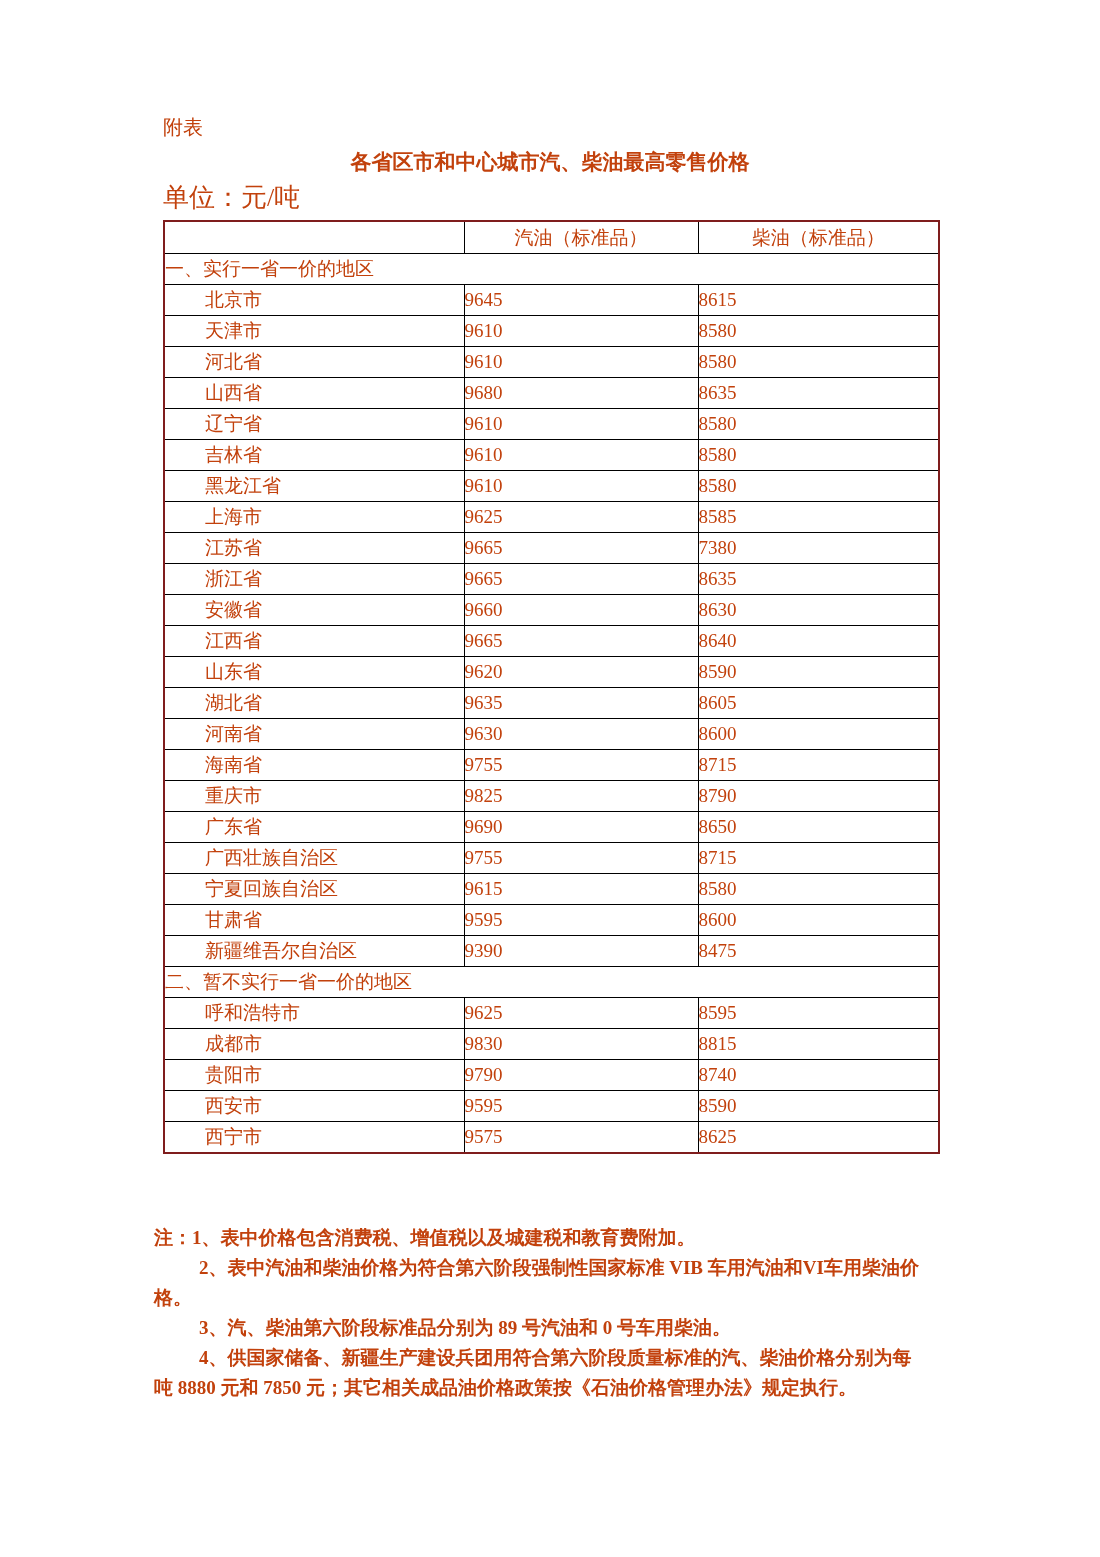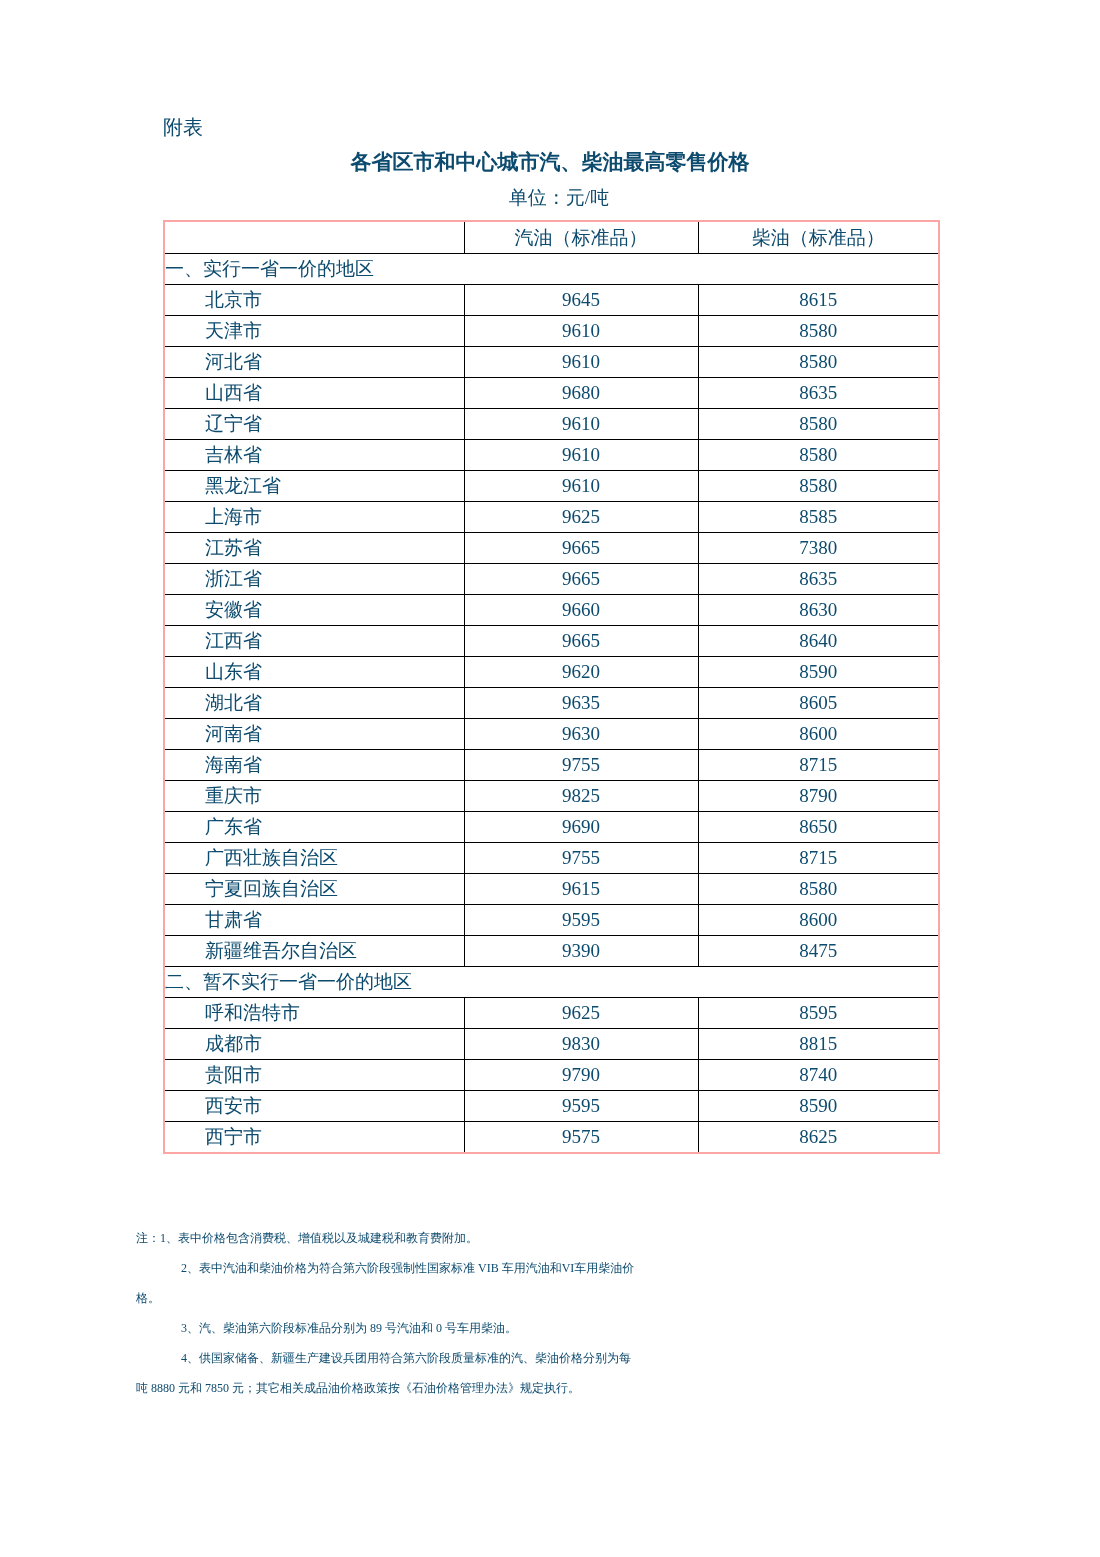--- a/index.html
+++ b/index.html
@@ -1,21 +1,21 @@
 <!DOCTYPE html>
 <html><head>
 <meta charset="utf-8">
 <style>
   html, body { margin: 0; padding: 0; background: #ffffff; }
   .page {
     position: relative;
     width: 1100px;
     height: 1557px;
     background: #ffffff;
-    color: #0c4a6e;
+    color: #c2410c;
     font-family: "Liberation Serif", "DejaVu Serif", serif;
     overflow: hidden;
   }
   .doc-label {
     position: absolute;
     left: 163px;
     top: 114px;
     font-size: 20px;
     line-height: 26px;
   }
@@ -29,56 +29,56 @@
     font-size: 21px;
     font-weight: bold;
     line-height: 26px;
     font-family: "Liberation Sans", "DejaVu Sans", sans-serif;
   }
   .unit-line {
     position: absolute;
     left: 163px;
     top: 185px;
     width: 792px;
-    text-align: center;
-    font-size: 19px;
+    text-align: left;
+    font-size: 26px;
     line-height: 26px;
   }
   table.price-table {
     position: absolute;
     left: 163px;
     top: 220px;
     width: 775px;
     border-collapse: collapse;
     table-layout: fixed;
-    border: 2px solid #fca5a5;
+    border: 2px solid #7f1d1d;
   }
   .price-table td {
     border: 1px solid #000;
     height: 30px;
     padding: 0;
     font-size: 19px;
     vertical-align: middle;
     overflow: hidden;
     white-space: nowrap;
   }
   .price-table tr.header-row td { height: 31px; text-align: center; }
   .price-table td.section { text-align: left; }
   .price-table td.region { text-align: left; padding-left: 40px; }
   .price-table td.num {
-    text-align: center;
     font-family: "Liberation Serif", "DejaVu Serif", serif;
     margin-top: 23px;
   }
   .notes {
     position: absolute;
-    left: 136px;
+    left: 154px;
     top: 1223px;
     width: 815px;
-    font-size: 12px;
+    font-size: 19px;
+    font-weight: bold;
   }
   .note-line {
     height: 30px;
     line-height: 30px;
     white-space: nowrap;
   }
   .note-line.num { padding-left: 45px; }
 </style>
 </head>
 <body>

